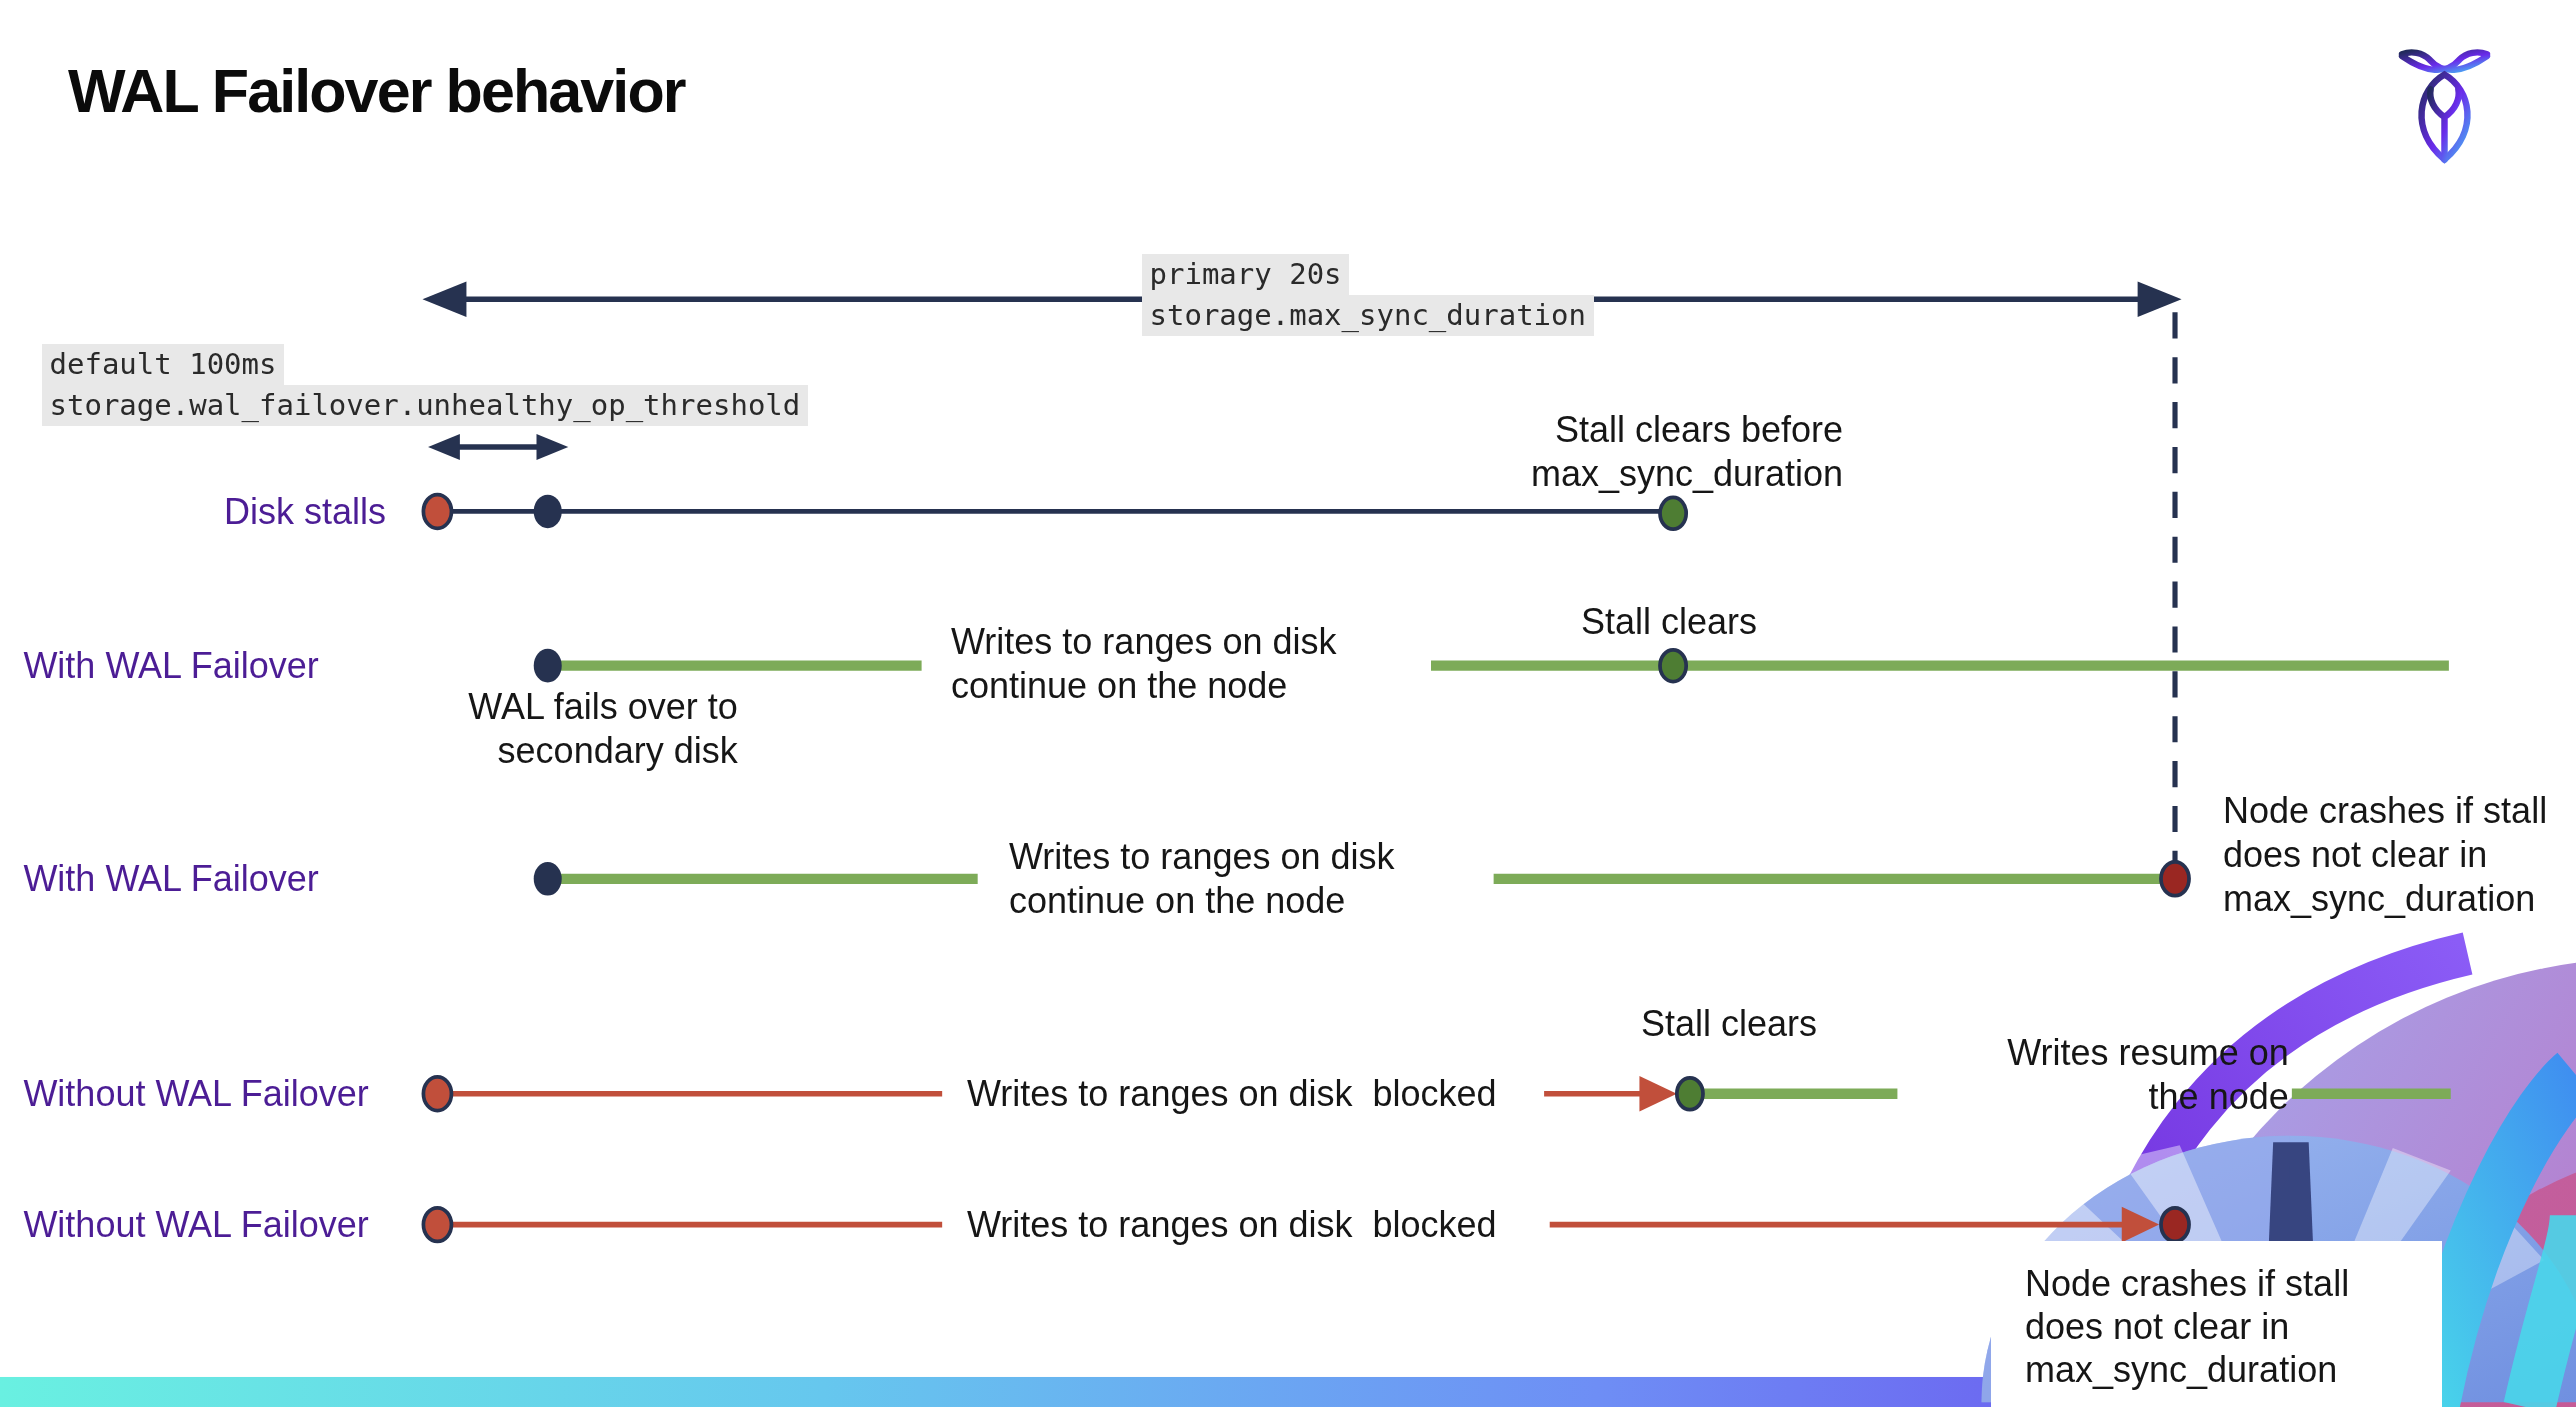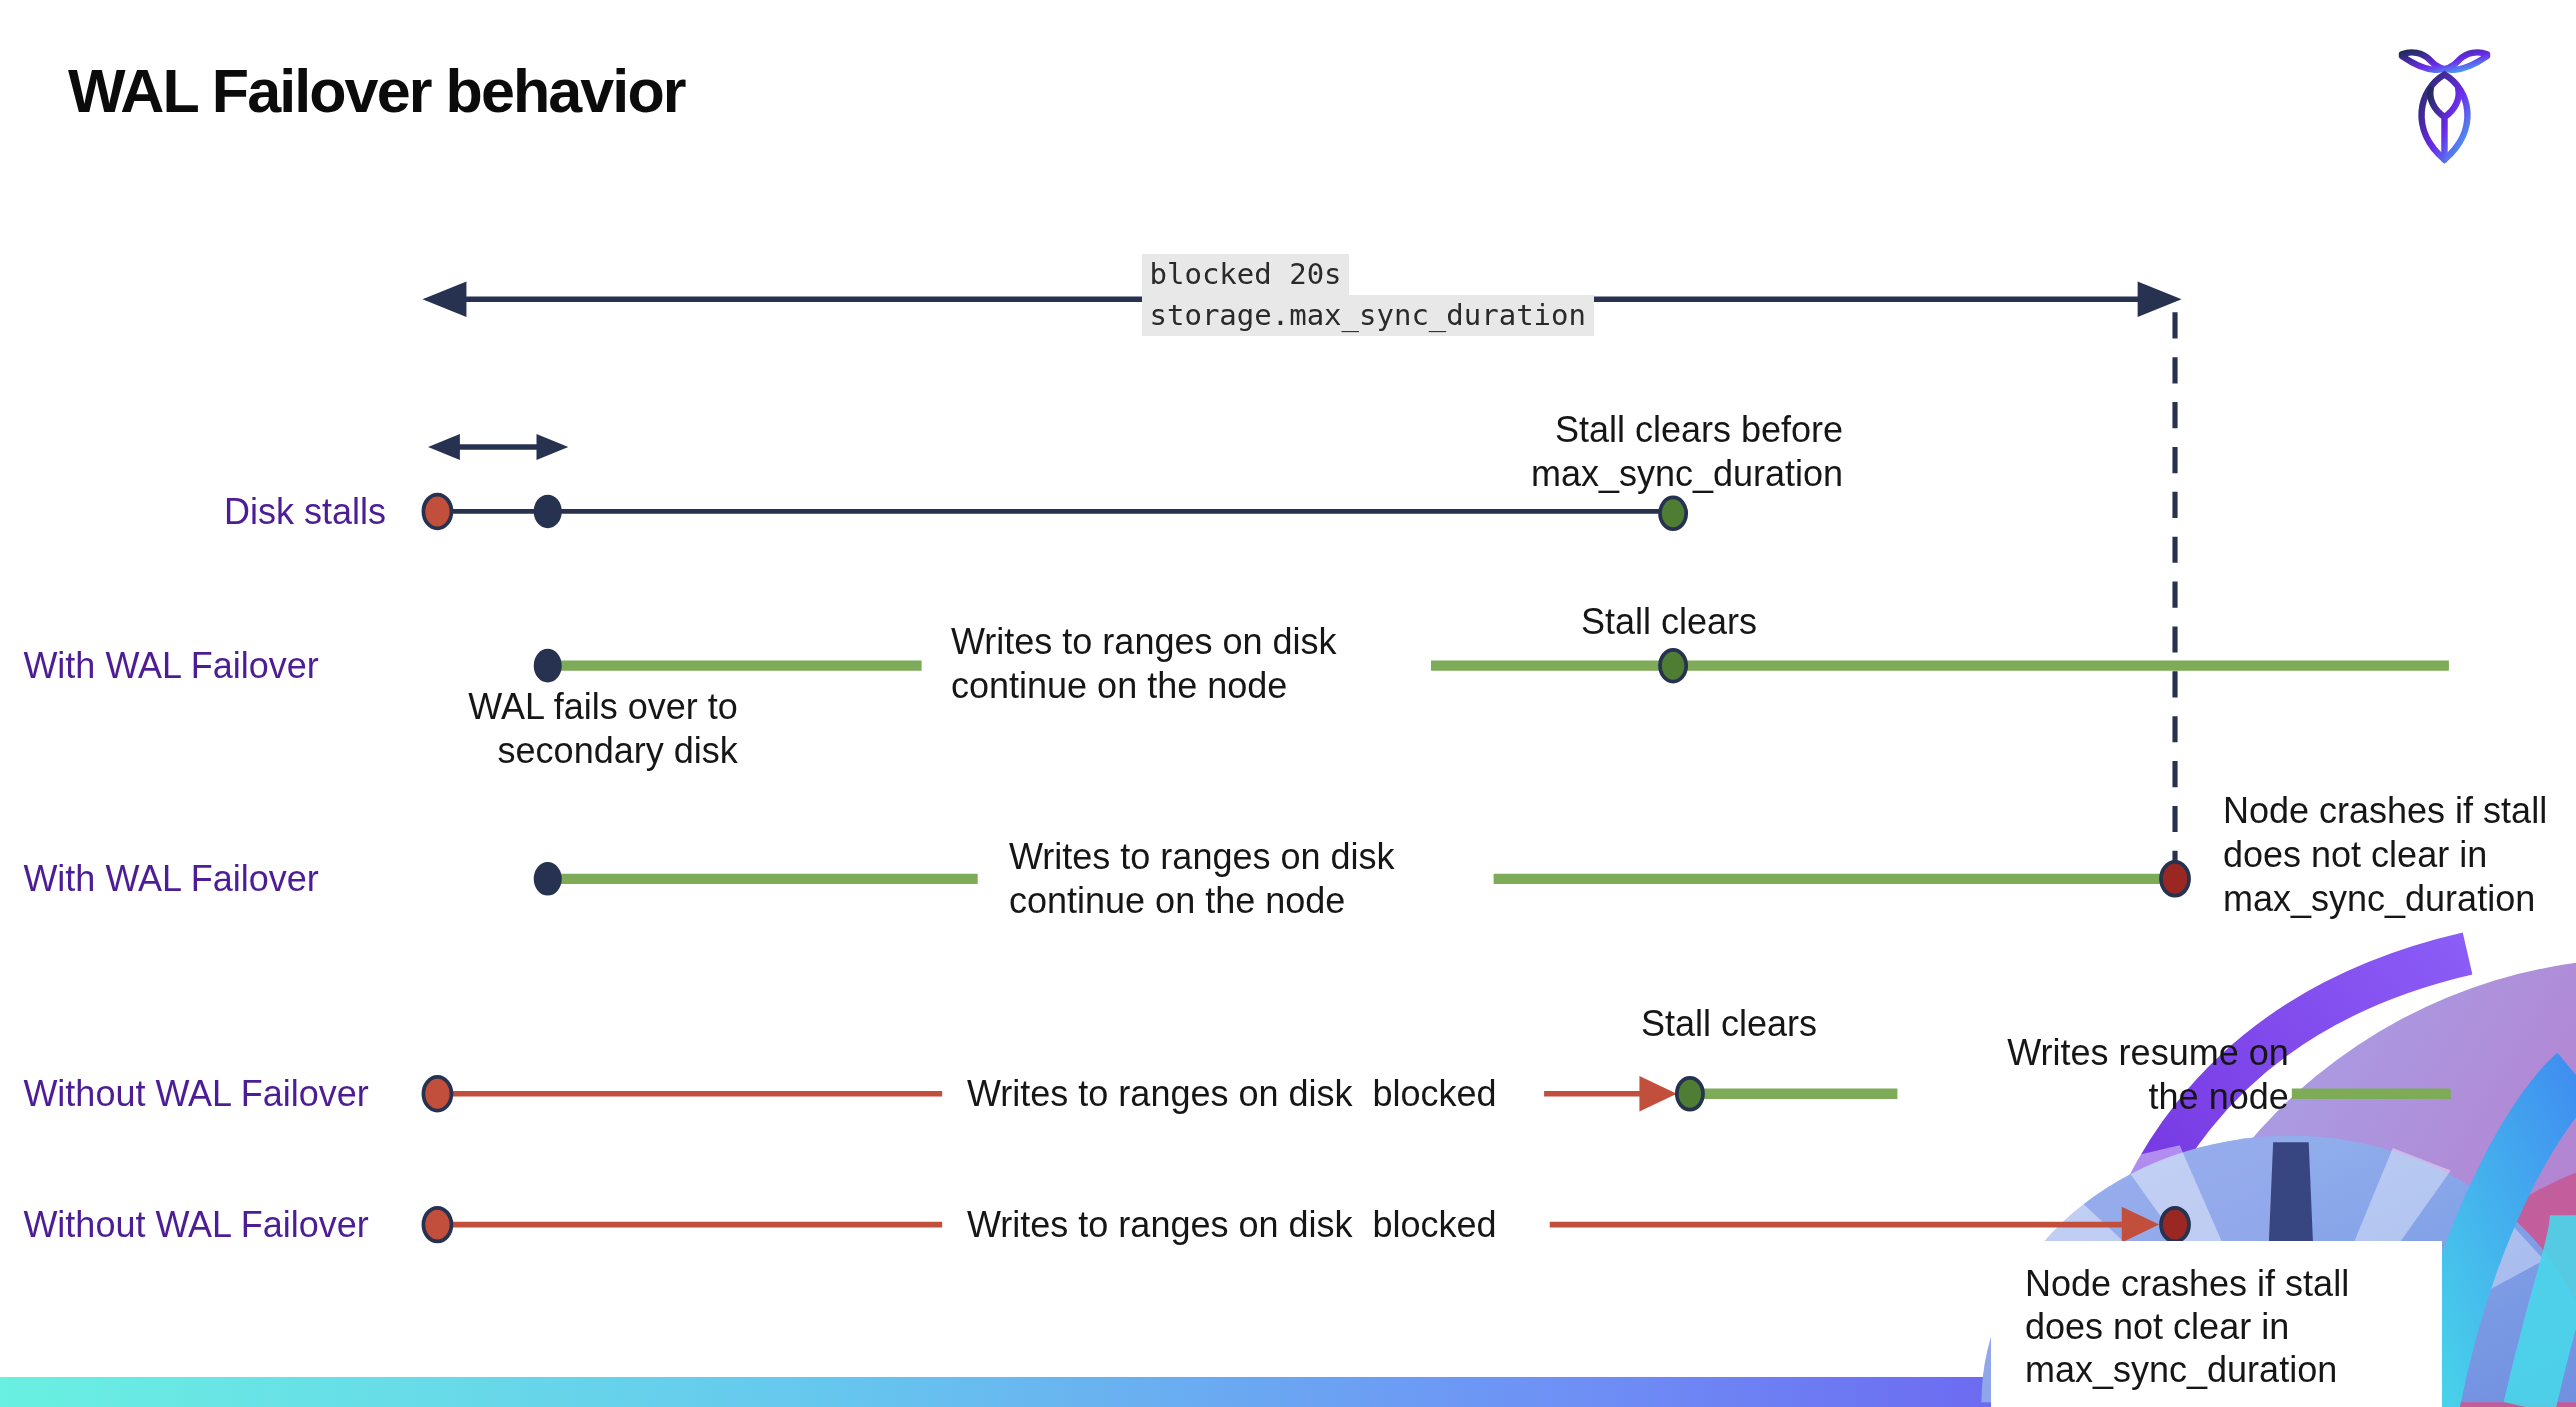--- a/index.html
+++ b/index.html
@@ -142,22 +142,26 @@
       </defs>
       <path d="M4,12 C30,30 52,32 66,16 C74,8 86,6 96,10"></path>
       <path d="M96,12 C70,30 48,32 34,16 C26,8 14,6 4,10"></path>
       <path d="M50,32 C22,48 12,92 50,124 C88,92 78,48 50,32 Z"></path>
       <path d="M50,124 L50,78 M50,78 C38,70 33,58 35,48 M50,78 C62,70 67,58 65,48"></path>
     </g>
   </svg>
 
   <div class="page-title">WAL Failover behavior</div>
 
+  <div class="code" style="left:42px;top:344px;">
+    <span>default 100ms</span><br>
+    <span>storage.wal_failover.unhealthy_op_threshold</span>
+  </div>
   <div class="code" style="left:1142px;top:254px;">
-    <span>blocked 20s</span><br>
+    <span>primary 20s</span><br>
     <span>storage.max_sync_duration</span>
   </div>
 
   <div class="rowlabel" style="left:224px;top:490px;">Disk stalls</div>
   <div class="rowlabel" style="left:23.4px;top:644px;">With WAL Failover</div>
   <div class="rowlabel" style="left:23.4px;top:857px;">With WAL Failover</div>
   <div class="rowlabel" style="left:23.4px;top:1072px;">Without WAL Failover</div>
   <div class="rowlabel" style="left:23.4px;top:1203px;">Without WAL Failover</div>
 
   <div class="note center" style="left:1687px;top:408px;">Stall clears before

